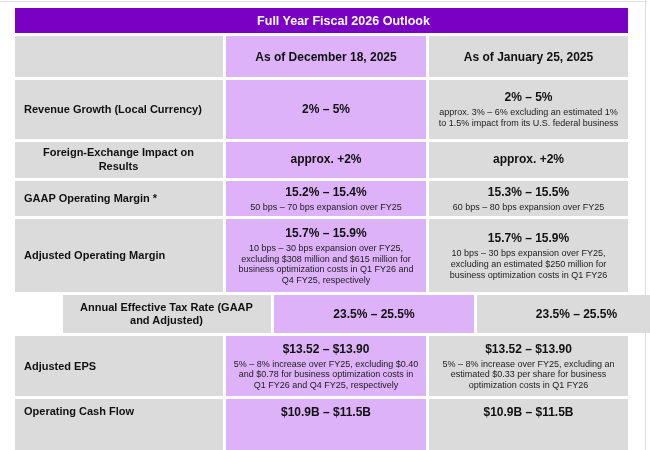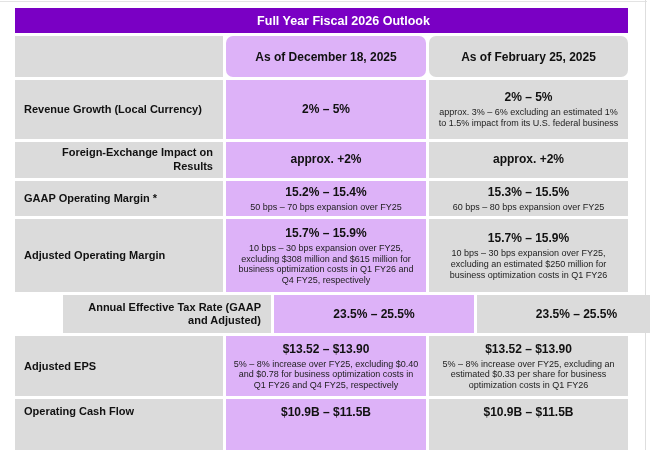--- a/index.html
+++ b/index.html
@@ -35,28 +35,28 @@
   }
 
   .cell {
     display: flex; flex-direction: column; justify-content: center;
   }
   .cell.gray { background: #dbdbdb; }
   .cell.lav  { background: #ddb2f8; }
 
   .label-cell {
     align-items: flex-start;
-    text-align: right;
+    text-align: center;
     font-weight: bold; font-size: 11px; line-height: 1.25;
     padding: 4px 10px 4px 9px;
   }
 
   .header-cell {
     align-items: center; text-align: left;
-    font-weight: bold; font-size: 12px; border-radius: 7px;
+    font-weight: bold; font-size: 12px;
   }
 
   .value-cell {
     align-items: center; text-align: center;
     padding: 4px 6px;
   }
   .value {
     font-weight: bold; font-size: 12px; line-height: 1.25;
   }
   .note {
@@ -86,21 +86,21 @@
   <div class="banner" style="background:#7a00c4">
     <span>Full Year Fiscal 2026 Outlook</span>
   </div>
 
   <div class="trow row-header">
     <div class="cell gray"></div>
     <div class="cell lav header-cell">
       <span>As of December 18, 2025</span>
     </div>
     <div class="cell gray header-cell">
-      <span>As of February 25, 2025</span>
+      <span>As of January 25, 2025</span>
     </div>
   </div>
 
   <div class="trow row-0">
     <div class="cell gray label-cell">
       <span>Revenue Growth (Local Currency)</span>
     </div>
     <div class="cell lav value-cell">
       <div class="value">2% – 5%</div>
     </div>

